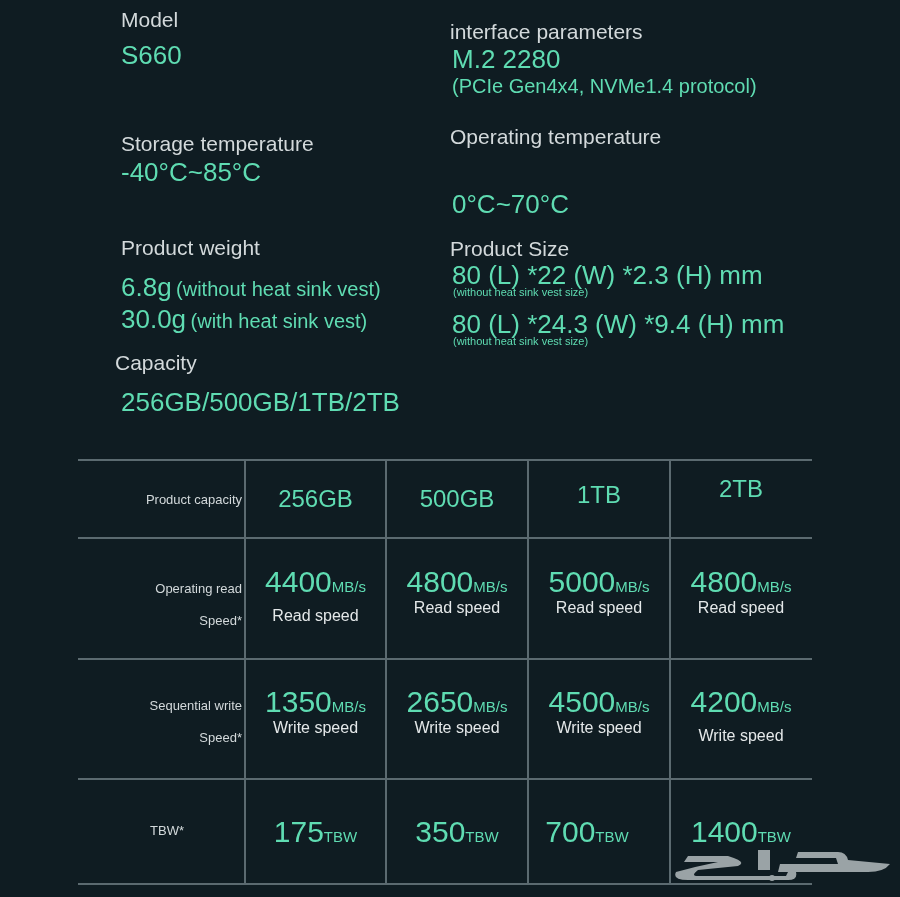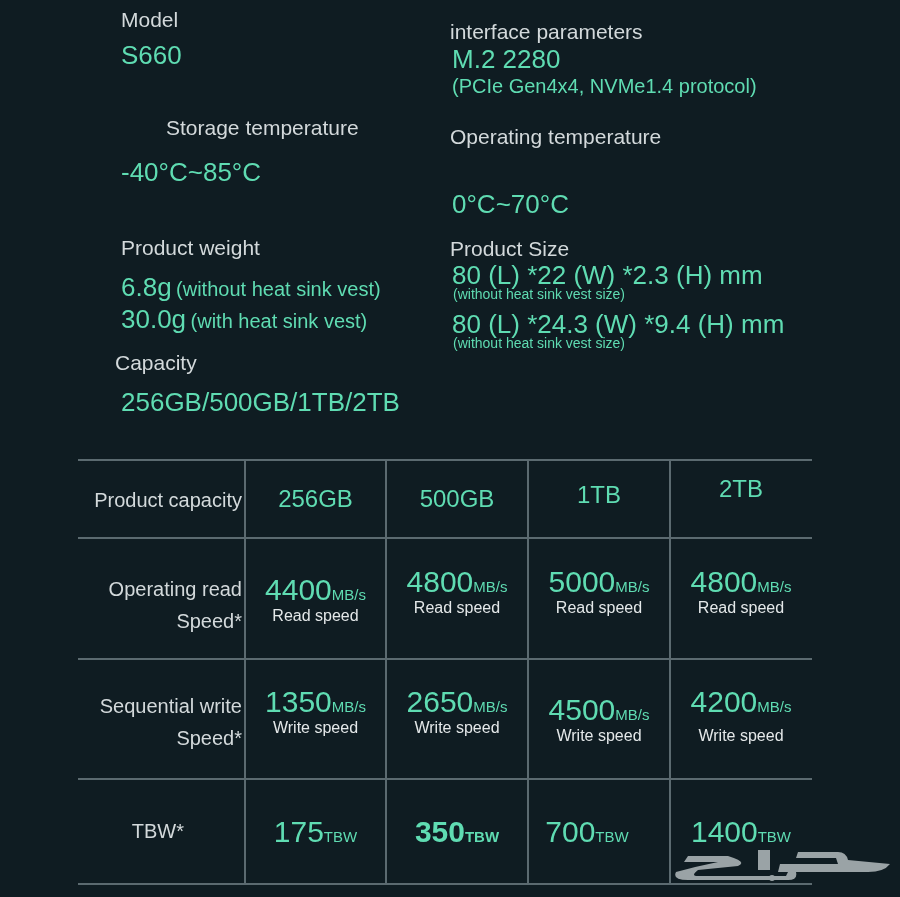--- a/index.html
+++ b/index.html
@@ -7,42 +7,42 @@
     width:900px; height:897px; overflow:hidden; position:relative;
     background:#0f1c22;
     font-family:"Liberation Sans", "DejaVu Sans", sans-serif;
     color:#d6dcde;
   }
   .abs { position:absolute; white-space:nowrap; }
   .lbl { color:#d3d9db; font-size:21px; }
   .val { color:#5fdcb2; }
   .big { font-size:26px; }
   .paren { font-size:20px; }
-  .tiny { font-size:14px; color:#5fdcb2; }
+  .tiny { font-size:11px; color:#5fdcb2; }
   .hline { position:absolute; height:2px; background:#5b6a70; left:78px; width:734px; }
   .vline { position:absolute; width:2px; background:#5b6a70; top:460px; height:425px; }
   .cell { position:absolute; display:flex; flex-direction:column; align-items:center; justify-content:center; text-align:center;border-radius:31px; }
-  .rowlabel { position:absolute; text-align:right; color:#d3d9db; font-size:20px; line-height:32px; }
+  .rowlabel { position:absolute; text-align:right; color:#d3d9db; font-size:13px; line-height:32px; }
   .num { color:#5fdcb2; font-size:30px; line-height:32px; }
   .unit { font-size:15px; color:#5fdcb2; }
   .sub { font-size:16px; color:#e4e8e9; line-height:20px; }
   .cap { color:#5fdcb2; font-size:24px; }
   .watermark { position:absolute; left:668px; top:842px; width:225px; height:42px; opacity:0.75; }
 </style>
 </head>
 <body>
 
 <div class="abs lbl" style="left:121px;top:8px;">Model</div>
 <div class="abs val big" style="left:121px;top:40px;">S660</div>
 
 <div class="abs lbl" style="left:450px;top:20px;">interface parameters</div>
 <div class="abs val big" style="left:452px;top:44px;">M.2 2280</div>
 <div class="abs val paren" style="left:452px;top:75px;">(PCIe Gen4x4, NVMe1.4 protocol)</div>
 
-<div class="abs lbl" style="left:121px;top:116px;margin-left:45px;">Storage temperature</div>
+<div class="abs lbl" style="left:121px;top:132px;">Storage temperature</div>
 <div class="abs val big" style="left:121px;top:157px;">-40°C~85°C</div>
 
 <div class="abs lbl" style="left:450px;top:125px;">Operating temperature</div>
 <div class="abs val big" style="left:452px;top:157px;margin-top:32px;">0°C~70°C</div>
 
 <div class="abs lbl" style="left:121px;top:236px;">Product weight</div>
 <div class="abs val" style="left:121px;top:272px;">
   <span class="big">6.8g</span>
   <span class="paren">(without heat sink vest)</span>
 </div>
@@ -74,21 +74,21 @@
   <div class="rowlabel" style="left:60px;width:182px;top:484px;">Product capacity</div>
   <div class="cell cap" style="left:246px;width:139px;top:461px;height:76px;">256GB</div>
   <div class="cell cap" style="left:387px;width:140px;top:461px;height:76px;">500GB</div>
   <div class="cell cap" style="left:529px;width:140px;top:461px;height:68px;">1TB</div>
   <div class="cell cap" style="left:671px;width:140px;top:461px;height:56px;">2TB</div>
 
   <div class="rowlabel" style="left:60px;width:182px;top:573px;">
     <div>Operating read</div>
     <div>Speed*</div>
   </div>
-  <div class="cell" style="left:246px;width:139px;top:566px;height:60px;justify-content:flex-end;">
+  <div class="cell" style="left:246px;width:139px;top:566px;height:60px;justify-content:space-between;">
     <div><span class="num">4400</span><span class="unit">MB/s</span></div>
     <div class="sub">Read speed</div>
   </div>
   <div class="cell" style="left:387px;width:140px;top:566px;height:60px;justify-content:flex-start;">
     <div><span class="num">4800</span><span class="unit">MB/s</span></div>
     <div class="sub">Read speed</div>
   </div>
   <div class="cell" style="left:529px;width:140px;top:566px;height:60px;justify-content:flex-start;">
     <div><span class="num">5000</span><span class="unit">MB/s</span></div>
     <div class="sub">Read speed</div>
@@ -103,34 +103,34 @@
     <div>Speed*</div>
   </div>
   <div class="cell" style="left:246px;width:139px;top:686px;height:60px;justify-content:flex-start;">
     <div><span class="num">1350</span><span class="unit">MB/s</span></div>
     <div class="sub">Write speed</div>
   </div>
   <div class="cell" style="left:387px;width:140px;top:686px;height:60px;justify-content:flex-start;">
     <div><span class="num">2650</span><span class="unit">MB/s</span></div>
     <div class="sub">Write speed</div>
   </div>
-  <div class="cell" style="left:529px;width:140px;top:686px;height:60px;justify-content:flex-end;">
+  <div class="cell" style="left:529px;width:140px;top:686px;height:60px;justify-content:flex-start;">
     <div><span class="num">4500</span><span class="unit">MB/s</span></div>
     <div class="sub">Write speed</div>
   </div>
   <div class="cell" style="left:671px;width:140px;top:686px;height:60px;justify-content:space-between;">
     <div><span class="num">4200</span><span class="unit">MB/s</span></div>
     <div class="sub">Write speed</div>
   </div>
 
   <div class="rowlabel" style="left:60px;width:124px;top:815px;">TBW*</div>
   <div class="cell" style="left:246px;width:139px;top:780px;height:103px;">
     <div><span class="num">175</span><span class="unit">TBW</span></div>
   </div>
-  <div class="cell" style="left:387px;width:140px;top:780px;height:103px;font-weight:bold;">
+  <div class="cell" style="left:387px;width:140px;top:780px;height:103px;">
     <div><span class="num">350</span><span class="unit">TBW</span></div>
   </div>
   <div class="cell" style="left:529px;width:116px;top:780px;height:103px;">
     <div><span class="num">700</span><span class="unit">TBW</span></div>
   </div>
   <div class="cell" style="left:671px;width:140px;top:780px;height:103px;">
     <div><span class="num">1400</span><span class="unit">TBW</span></div>
   </div>
 </div>
 

